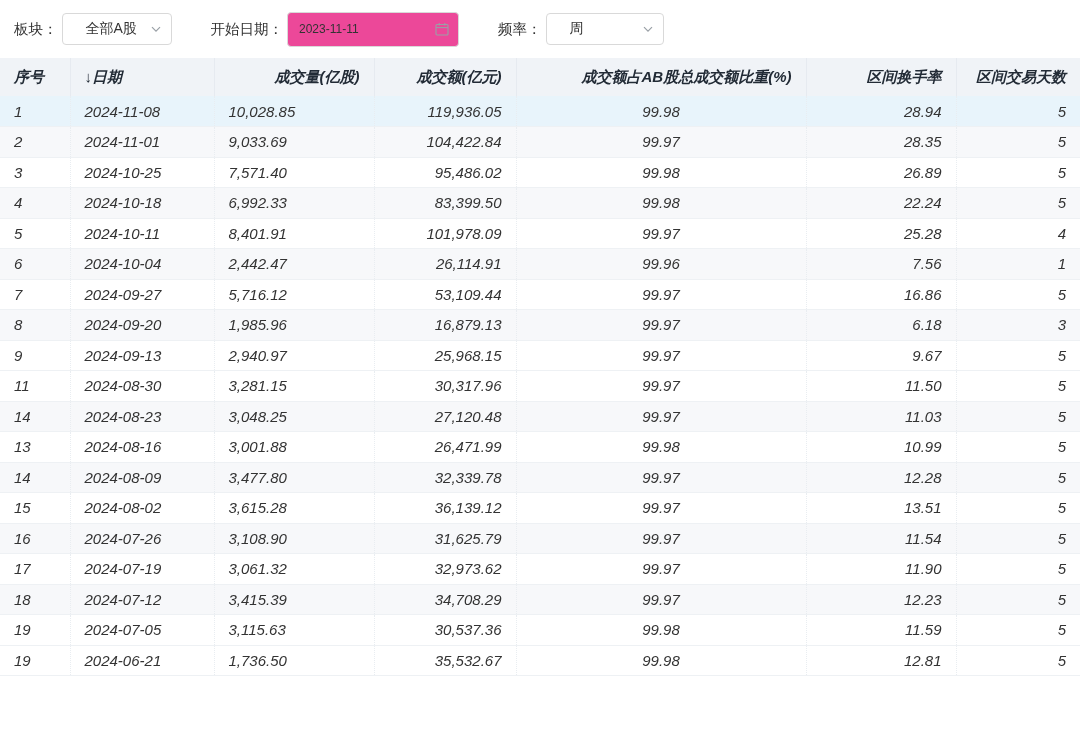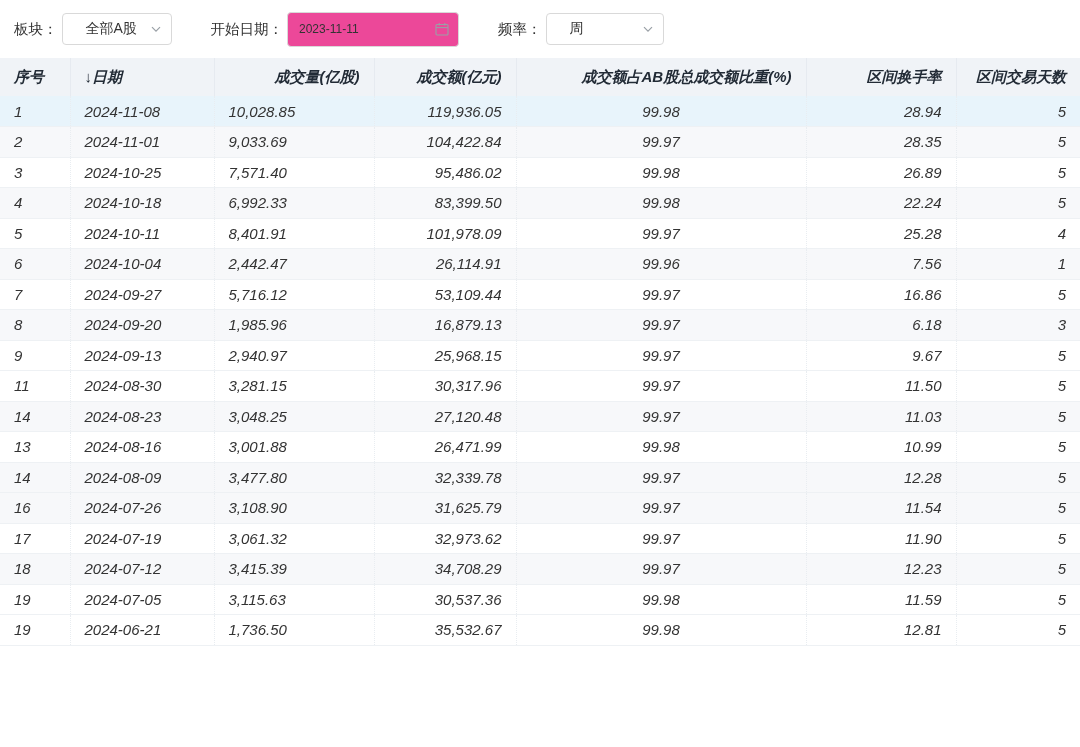--- a/index.html
+++ b/index.html
@@ -290,20 +290,29 @@
         </tr>
         <tr class="alt">
           <td class="c-idx">14</td>
           <td class="c-date">2024-08-09</td>
           <td class="c-vol">3,477.80</td>
           <td class="c-amt">32,339.78</td>
           <td class="c-pct">99.97</td>
           <td class="c-turn">12.28</td>
           <td class="c-days">5</td>
         </tr>
+        <tr>
+          <td class="c-idx">15</td>
+          <td class="c-date">2024-08-02</td>
+          <td class="c-vol">3,615.28</td>
+          <td class="c-amt">36,139.12</td>
+          <td class="c-pct">99.97</td>
+          <td class="c-turn">13.51</td>
+          <td class="c-days">5</td>
+        </tr>
         <tr class="alt">
           <td class="c-idx">16</td>
           <td class="c-date">2024-07-26</td>
           <td class="c-vol">3,108.90</td>
           <td class="c-amt">31,625.79</td>
           <td class="c-pct">99.97</td>
           <td class="c-turn">11.54</td>
           <td class="c-days">5</td>
         </tr>
         <tr>

